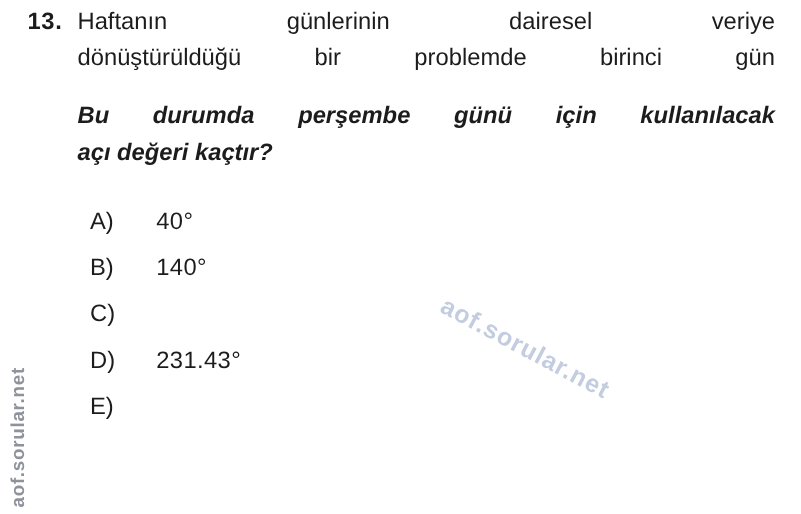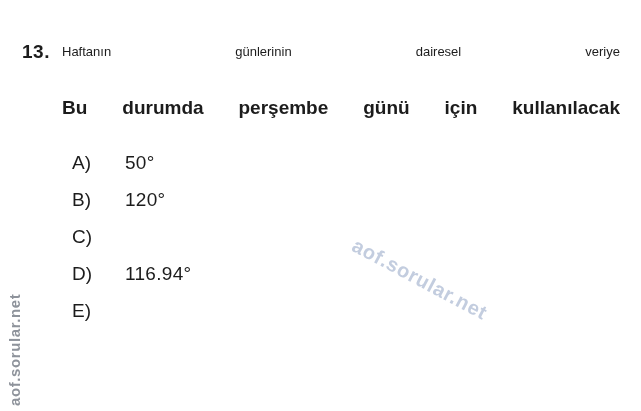--- a/index.html
+++ b/index.html
@@ -7,47 +7,48 @@
     width: 641px; height: 411px;
     position: relative;
     background: var(--bg, #ffffff);
     font-family: "Liberation Sans", sans-serif;
     overflow: hidden;
   }
   .page { position: absolute; inset: 0; }
 
   .q-row {
     position: absolute;
-    left: 22px; top: 37px; right: 21px;
+    left: 22px; top: 3px; right: 21px;
     display: flex;
     color: var(--text, #1c1c1c);
   }
   .q-num {
     width: 40px;
     flex: 0 0 40px;
     font-size: 19px;
     font-weight: bold;
     line-height: 29px;
     letter-spacing: 0.5px;
   }
   .q-body { flex: 1; min-width: 0; }
 
-  .q-paragraph { font-size: 13px; line-height: 29px; }
+  .q-paragraph { font-size: 19px; line-height: 29px; }
   .p-line { white-space: nowrap; }
   .p-line.justify {
     white-space: normal;
     text-align: justify;
     text-align-last: justify;
   }
 
   .q-prompt {
-    margin-top: 27px;
+    margin-top: 17px;
     font-size: 19px;
     font-weight: bold;
     line-height: 30px;
+    font-style: italic;
   }
 
   .options { margin-top: 21px; }
   .option {
     display: flex;
     align-items: center;
     height: 37px;
     font-size: 19px;
   }
   .opt-letter {
@@ -87,41 +88,43 @@
 
 <div class="page">
 
   <div class="q-row">
     <div class="q-num">13.</div>
 
     <div class="q-body">
 
       <div class="q-paragraph">
         <div class="p-line justify">Haftanın günlerinin dairesel veriye</div>
+        <div class="p-line justify">dönüştürüldüğü bir problemde birinci gün</div>
       </div>
 
       <div class="q-prompt">
         <div class="p-line justify">Bu durumda perşembe günü için kullanılacak</div>
+        <div class="p-line">açı değeri kaçtır?</div>
       </div>
 
       <div class="options">
         <div class="option">
           <span class="opt-letter">A)</span>
-          <span class="opt-value">50°</span>
+          <span class="opt-value">40°</span>
         </div>
         <div class="option">
           <span class="opt-letter">B)</span>
-          <span class="opt-value">120°</span>
+          <span class="opt-value">140°</span>
         </div>
         <div class="option">
           <span class="opt-letter">C)</span>
         </div>
         <div class="option">
           <span class="opt-letter">D)</span>
-          <span class="opt-value">116.94°</span>
+          <span class="opt-value">231.43°</span>
         </div>
         <div class="option">
           <span class="opt-letter">E)</span>
         </div>
       </div>
 
     </div>
   </div>
 
   <div class="wm-diagonal">aof.sorular.net</div>

